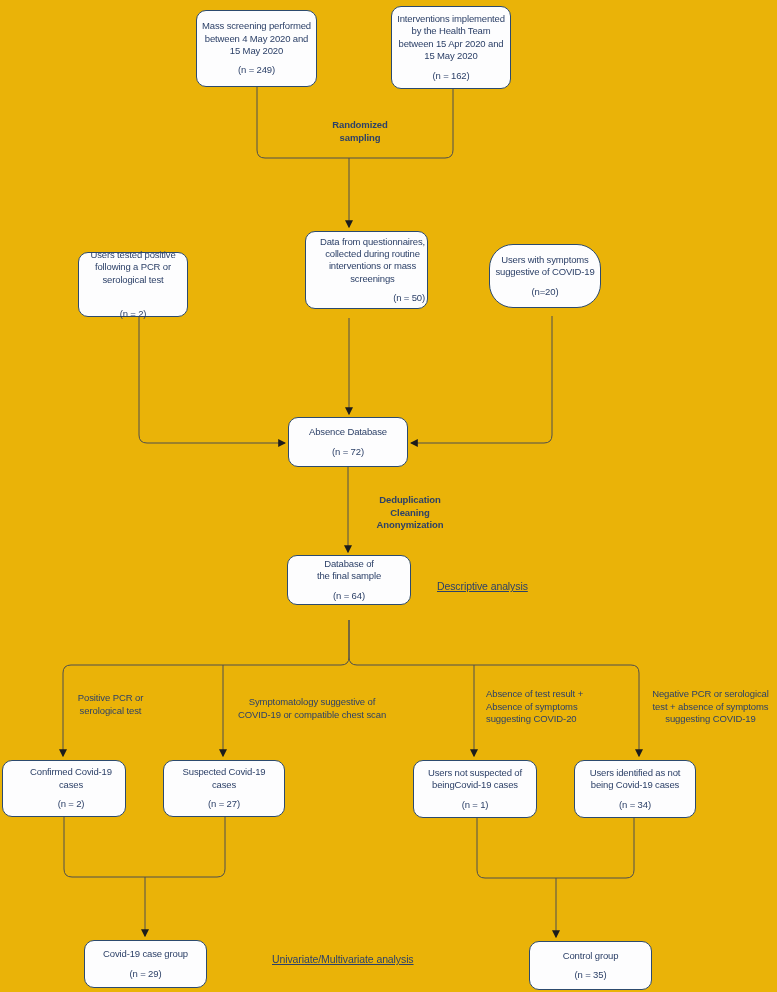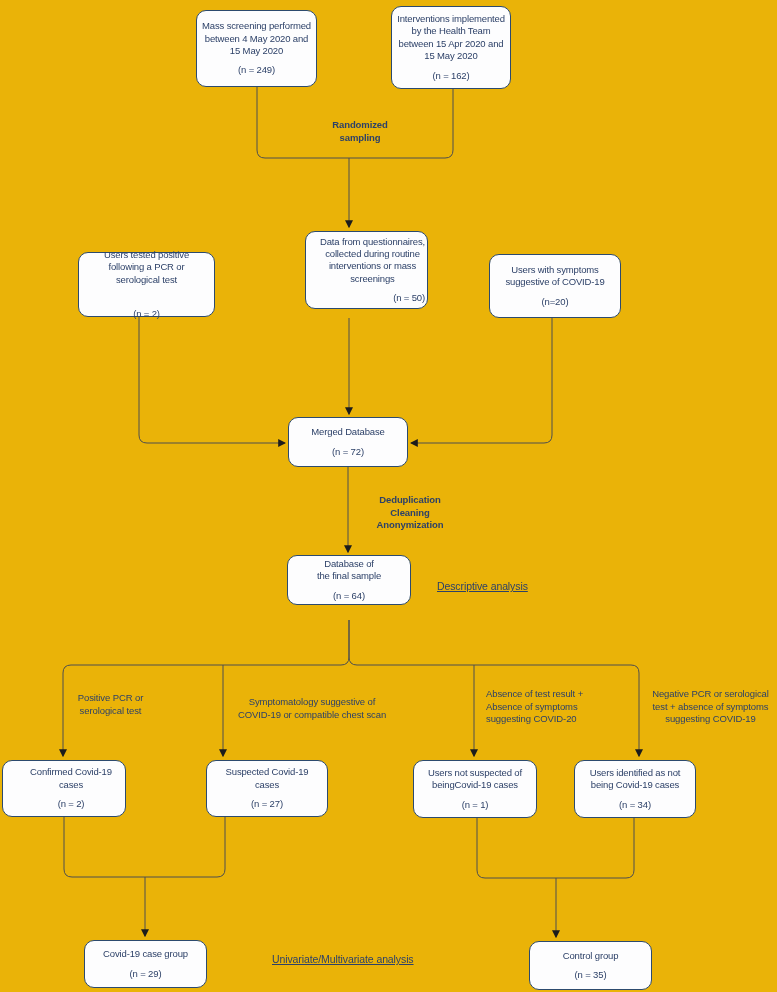--- a/index.html
+++ b/index.html
@@ -24,26 +24,26 @@
   .bold{font-weight:bold;}
   .left{text-align:left;}
   .analysis{
     position:absolute;font-size:10.5px;color:#2d4168;letter-spacing:-0.1px;
     text-decoration:underline;white-space:nowrap;
   }
   
   .b-mass{left:196px;top:10px;width:121px;height:77px;}
   .b-interv{left:391px;top:6px;width:120px;height:83px;justify-content:center;}
   .b-quest{left:305px;top:231px;width:123px;height:78px;align-items:flex-end;}
-  .b-tested{left:78px;top:252px;width:137px;height:65px;gap:22px;}
-  .b-sympt{left:489px;top:254px;width:132px;height:64px;}
+  .b-tested{left:78px;top:252px;width:110px;height:65px;gap:22px;}
+  .b-sympt{left:489px;top:244px;width:112px;height:64px;border-radius:24px;}
   .b-merged{left:288px;top:417px;width:120px;height:50px;}
   .b-final{left:287px;top:555px;width:124px;height:50px;}
   .b-conf{left:2px;top:760px;width:124px;height:57px;padding-left:16px;}
-  .b-susp{left:163px;top:760px;width:122px;height:57px;margin-left:43px;}
+  .b-susp{left:163px;top:760px;width:122px;height:57px;}
   .b-notsusp{left:413px;top:760px;width:124px;height:58px;}
   .b-identnot{left:574px;top:760px;width:122px;height:58px;}
   .b-casegrp{left:84px;top:940px;width:123px;height:48px;}
   .b-ctrlgrp{left:495px;top:941px;width:123px;height:49px;margin-left:34px;}
   
   .l-rand{left:300px;top:119px;width:120px;}
   .l-dedup{left:364px;top:494px;width:92px;}
   .l-pcr{left:68px;top:692px;width:85px;}
   .l-symp{left:226px;top:696px;width:172px;}
   .l-abs{left:486px;top:688px;width:112px;}
@@ -116,21 +116,21 @@
     <span class="n">(n = 2)</span>
   </div>
 
   <div class="node b-sympt">
     <span>Users with symptoms
 suggestive of COVID-19</span>
     <span class="n">(n=20)</span>
   </div>
 
   <div class="node b-merged">
-    <span>Merged Database</span>
+    <span>Absence Database</span>
     <span class="n">(n = 72)</span>
   </div>
 
   <div class="edge-label bold l-dedup">Deduplication
 Cleaning
 Anonymization</div>
 
   <div class="node b-final">
     <span>Database of
 the final sample</span>

